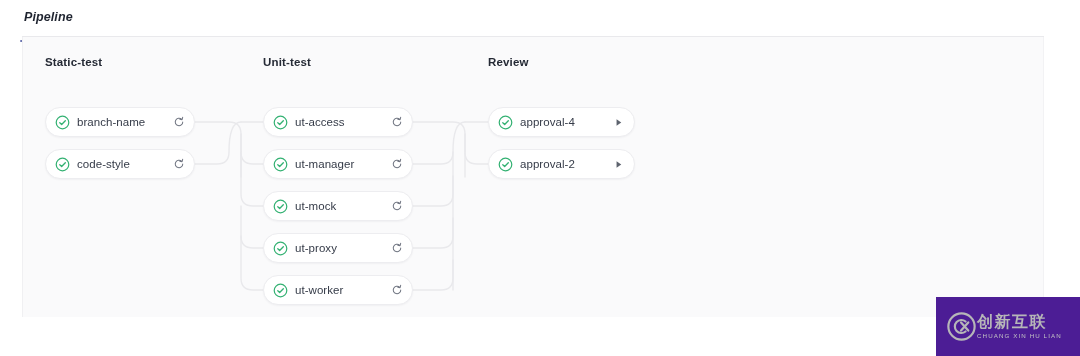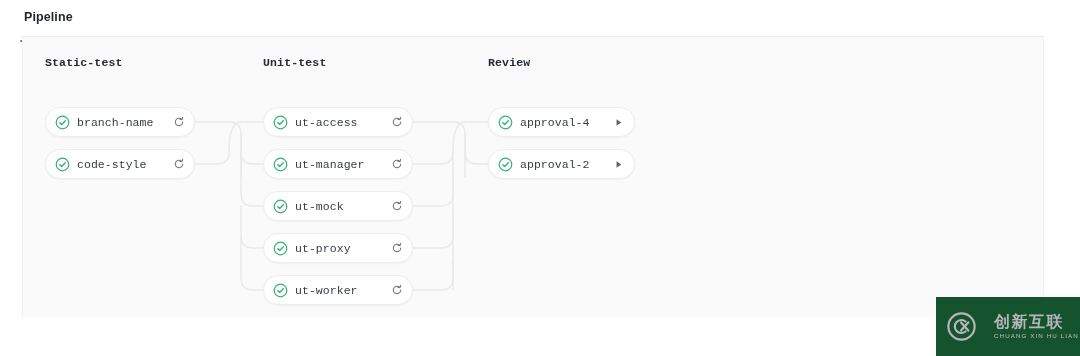--- a/index.html
+++ b/index.html
@@ -25,20 +25,21 @@
     position: relative;
     padding: 9px 2px 16px 2px;
     margin-right: 22px;
     display: flex;
     gap: 7px;
     cursor: pointer;
     font-size: 12.5px;
     line-height: 16px;
     color: #8c8c96;
     letter-spacing: .1px;
+    font-style: italic;
   }
   .tab.active { color: #1f2430; font-weight: bold; }
   .tab.active::after {
     content: "";
     position: absolute;
     left: -2px; right: -2px; bottom: -1px;
     height: 2.5px;
     background: #6b74b0;
     border-radius: 2px;
   }
@@ -56,21 +57,20 @@
   }
 
   
   .panel {
     position: absolute;
     left: 22px; top: 37px;
     width: 1022px; height: 280px;
     background: #fafafb;
     border-left: 1px solid #f0f0f2;
     border-right: 1px solid #f2f2f4;
-    font-family: Liberation Mono, monospace;
   }
 
   .graph {
     position: absolute;
     left: 0; top: 0;
     width: 1022px; height: 280px;
   }
 
   
   .wires { position: absolute; left: 0; top: 0; width: 1022px; height: 280px; }
@@ -122,24 +122,24 @@
     cursor: pointer;
     margin-left: 4px;
   }
   .action-btn svg { display: block; }
 
   
   .watermark {
     position: absolute;
     left: 936px; top: 297px;
     width: 144px; height: 59px;
-    background: #14532d;
+    background: #4c1d95;
     display: flex;
     align-items: center;
-    gap: 18px;
+    gap: 1px;
     padding-left: 11px;
   }
   .wm-logo { width: 29px; height: 29px; flex: 0 0 29px; }
   .wm-text { display: flex; flex-direction: column; justify-content: center; }
   .wm-cn {
     font-size: 16px;
     font-weight: bold;
     color: #b6b6b8;
     letter-spacing: 1.5px;
     line-height: 18px;

